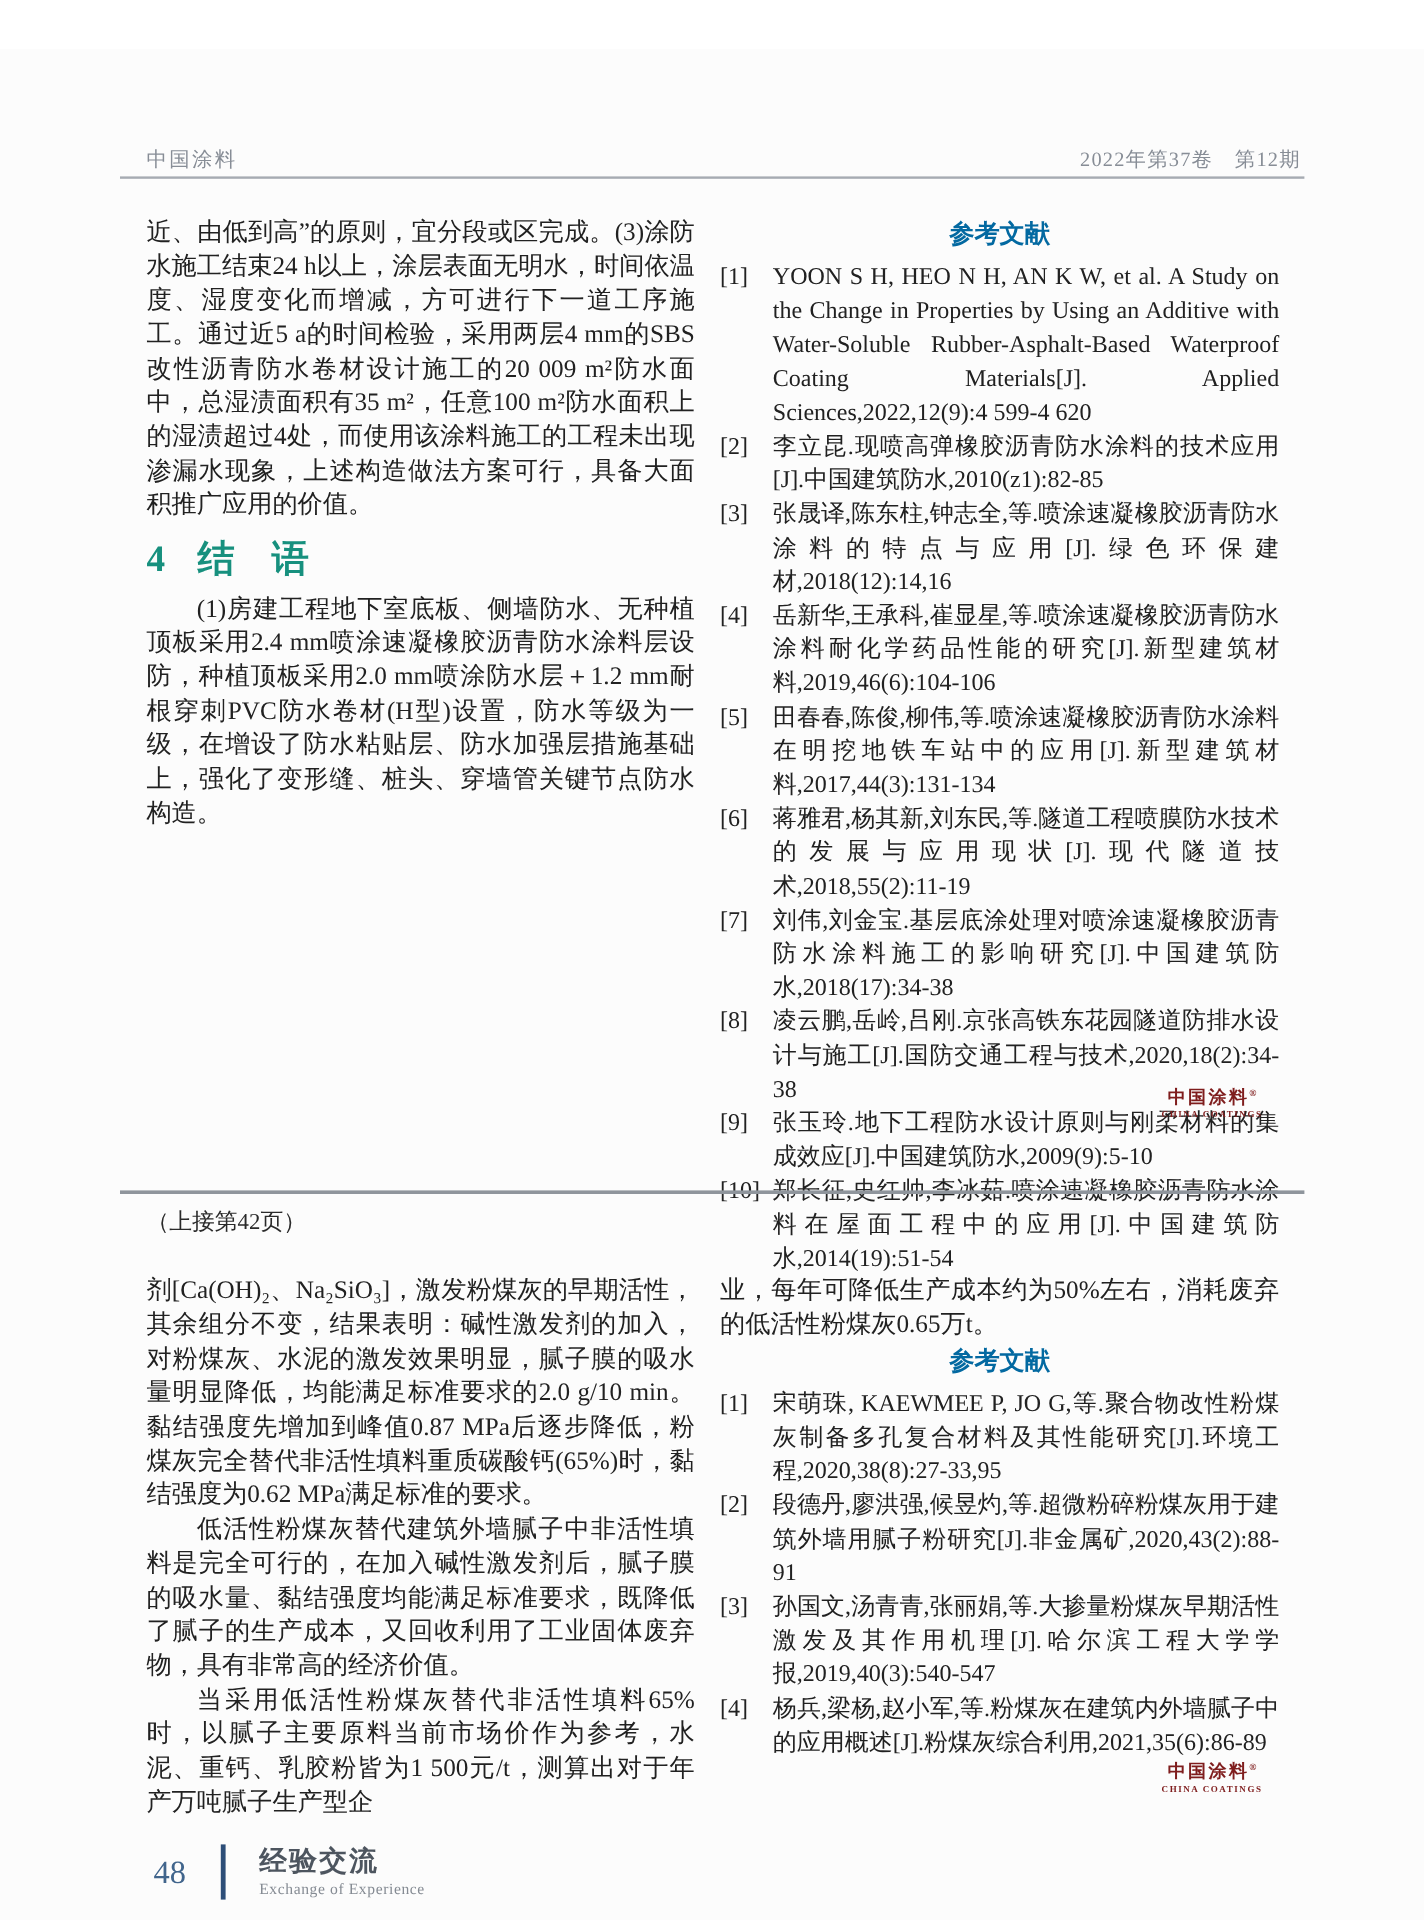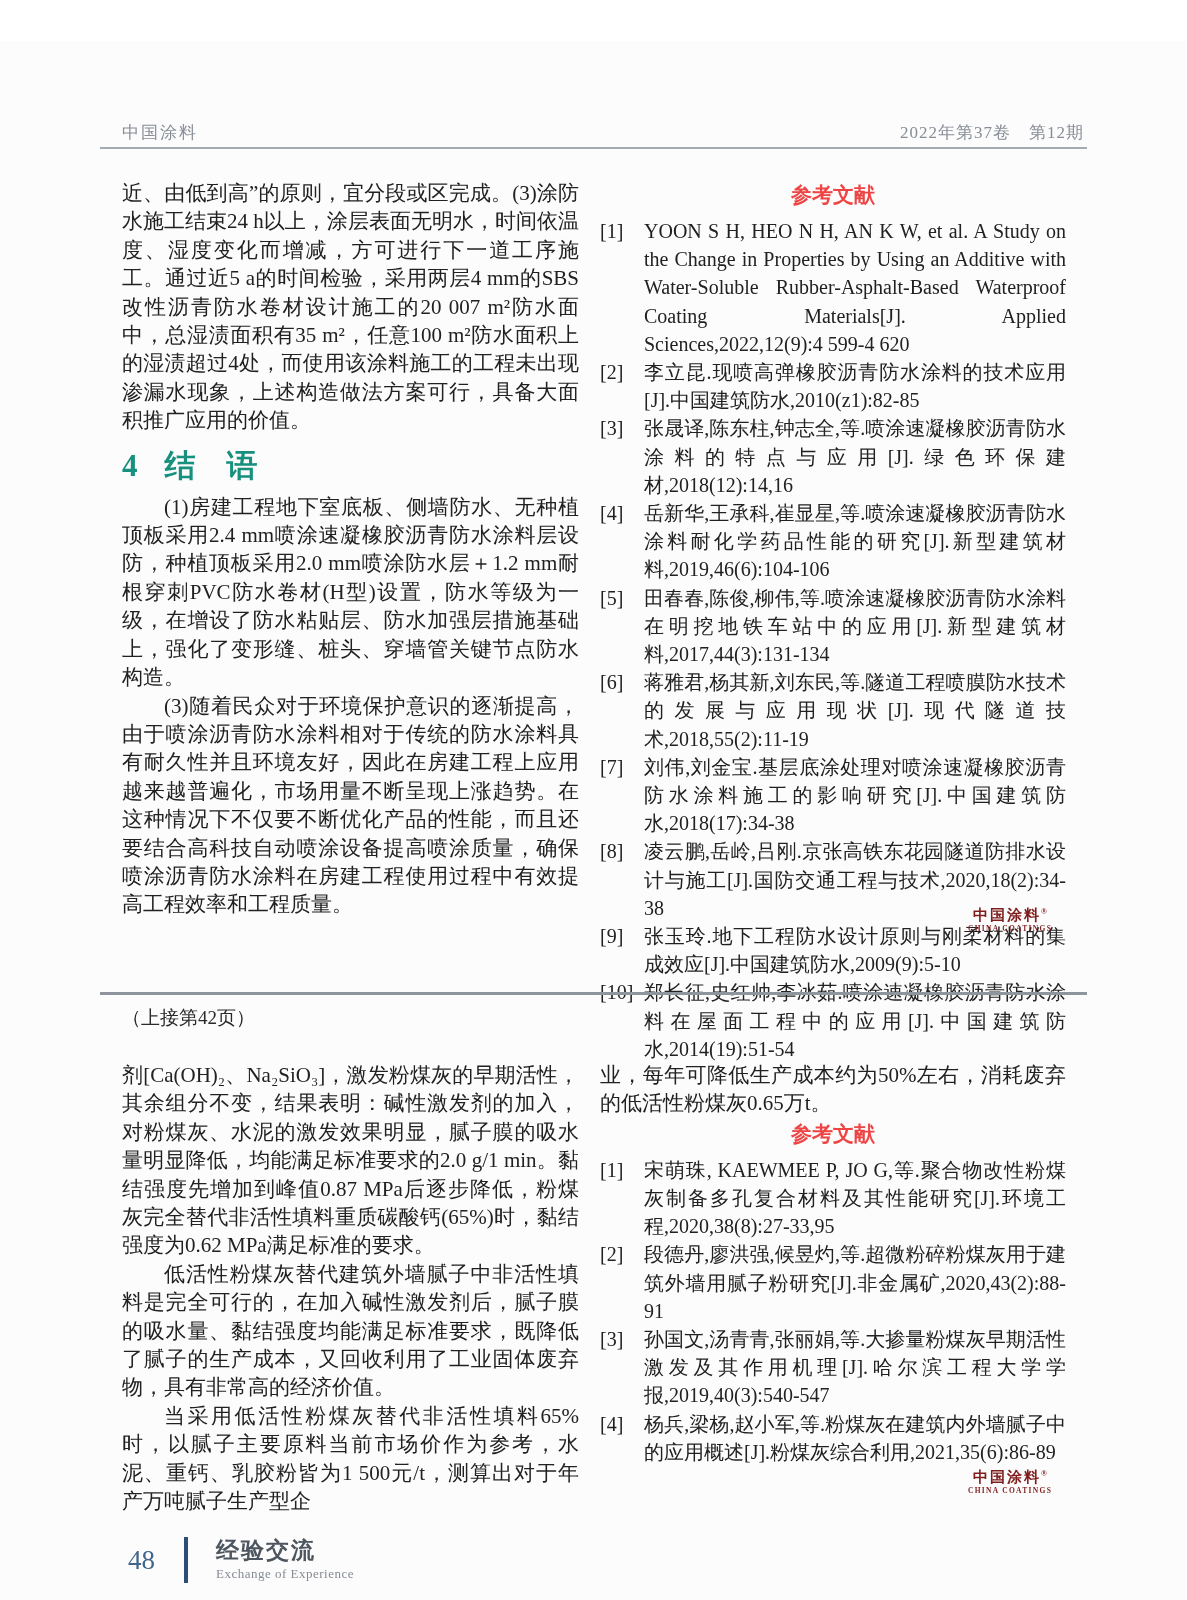--- a/index.html
+++ b/index.html
@@ -20,21 +20,21 @@
   .col-bl{left:122px;top:1020px;width:457px;}
   .col-br{left:600px;top:1020px;width:466px;}
   .body{margin:0;font-size:21px;line-height:28.4px;text-align:justify;}
   .indent{text-indent:2em;}
   
   .sec-heading{margin:16px 0 12px 0;font-size:31px;line-height:30px;
                color:#17907e;font-weight:bold;}
   .sec-num{margin-right:27px;}
   
   .ref-title{margin:2px 0 8px 0;font-size:21px;line-height:28px;
-             text-align:center;font-weight:bold;color:#ef4444;}
+             text-align:center;font-weight:bold;color:#0369a1;}
   .ref-item{display:flex;font-size:20px;line-height:28.2px;}
   .ref-label{flex:0 0 44px;}
   .ref-text{flex:1;text-align:justify;}
   
   .mid-rule{position:absolute;left:100px;width:987px;top:951px;height:2.5px;background:#8f959c;}
   .cont-note{position:absolute;left:122px;top:964px;font-size:19px;color:#2a2a2a;}
   
   .logo{position:absolute;text-align:center;color:#7f1d1d;line-height:1.1;}
   .logo-1{left:968px;top:866px;}
   .logo-2{left:968px;top:1428px;}
@@ -53,24 +53,23 @@
 
 <div class="page">
 
   <div class="hdr">
     <span class="hdr-journal">中国涂料</span>
     <span class="hdr-issue">2022年第37卷　第12期</span>
   </div>
   <div class="hdr-rule"></div>
 
   <section class="col col-tl">
-    <p class="body">近、由低到高”的原则，宜分段或区完成。(3)涂防水施工结束24 h以上，涂层表面无明水，时间依温度、湿度变化而增减，方可进行下一道工序施工。通过近5 a的时间检验，采用两层4 mm的SBS改性沥青防水卷材设计施工的20 007 m²防水面中，总湿渍面积有35 m²，任意100 m²防水面积上的湿渍超过4处，而使用该涂料施工的工程未出现渗漏水现象，上述构造做法方案可行，具备大面积推广应用的价值。</p>
+    <p class="body">近、由低到高”的原则，宜分段或区完成。(3)涂防水施工结束24 h以上，涂层表面无明水，时间依温度、湿度变化而增减，方可进行下一道工序施工。通过近5 a的时间检验，采用两层4 mm的SBS改性沥青防水卷材设计施工的20 009 m²防水面中，总湿渍面积有35 m²，任意100 m²防水面积上的湿渍超过4处，而使用该涂料施工的工程未出现渗漏水现象，上述构造做法方案可行，具备大面积推广应用的价值。</p>
     <h2 class="sec-heading"><span class="sec-num">4</span><span class="sec-title">结　语</span></h2>
     <p class="body indent">(1)房建工程地下室底板、侧墙防水、无种植顶板采用2.4 mm喷涂速凝橡胶沥青防水涂料层设防，种植顶板采用2.0 mm喷涂防水层＋1.2 mm耐根穿刺PVC防水卷材(H型)设置，防水等级为一级，在增设了防水粘贴层、防水加强层措施基础上，强化了变形缝、桩头、穿墙管关键节点防水构造。</p>
-    <p class="body indent">(3)随着民众对于环境保护意识的逐渐提高，由于喷涂沥青防水涂料相对于传统的防水涂料具有耐久性并且环境友好，因此在房建工程上应用越来越普遍化，市场用量不断呈现上涨趋势。在这种情况下不仅要不断优化产品的性能，而且还要结合高科技自动喷涂设备提高喷涂质量，确保喷涂沥青防水涂料在房建工程使用过程中有效提高工程效率和工程质量。</p>
   </section>
 
   <section class="col col-tr">
     <h3 class="ref-title">参考文献</h3>
     <div class="ref-list">
         <div class="ref-item">
         <span class="ref-label">[1]</span>
         <span class="ref-text">YOON S H, HEO N H, AN K W, et al. A Study on the Change in Properties by Using an Additive with Water-Soluble Rubber-Asphalt-Based Waterproof Coating Materials[J]. Applied Sciences,2022,12(9):4 599-4 620</span>
       </div>
         <div class="ref-item">
@@ -114,21 +113,21 @@
 
   <div class="logo logo-1">
     <div class="logo-cn"><span>中国涂料</span><span class="logo-reg">®</span></div>
     <div class="logo-en">CHINA COATINGS</div>
   </div>
 
   <div class="mid-rule"></div>
   <div class="cont-note">（上接第42页）</div>
 
   <section class="col col-bl">
-    <p class="body">剂[Ca(OH)₂、Na₂SiO₃]，激发粉煤灰的早期活性，其余组分不变，结果表明：碱性激发剂的加入，对粉煤灰、水泥的激发效果明显，腻子膜的吸水量明显降低，均能满足标准要求的2.0 g/1 min。黏结强度先增加到峰值0.87 MPa后逐步降低，粉煤灰完全替代非活性填料重质碳酸钙(65%)时，黏结强度为0.62 MPa满足标准的要求。</p>
+    <p class="body">剂[Ca(OH)₂、Na₂SiO₃]，激发粉煤灰的早期活性，其余组分不变，结果表明：碱性激发剂的加入，对粉煤灰、水泥的激发效果明显，腻子膜的吸水量明显降低，均能满足标准要求的2.0 g/10 min。黏结强度先增加到峰值0.87 MPa后逐步降低，粉煤灰完全替代非活性填料重质碳酸钙(65%)时，黏结强度为0.62 MPa满足标准的要求。</p>
     <p class="body indent">低活性粉煤灰替代建筑外墙腻子中非活性填料是完全可行的，在加入碱性激发剂后，腻子膜的吸水量、黏结强度均能满足标准要求，既降低了腻子的生产成本，又回收利用了工业固体废弃物，具有非常高的经济价值。</p>
     <p class="body indent">当采用低活性粉煤灰替代非活性填料65%时，以腻子主要原料当前市场价作为参考，水泥、重钙、乳胶粉皆为1 500元/t，测算出对于年产万吨腻子生产型企</p>
   </section>
 
   <section class="col col-br">
     <p class="body">业，每年可降低生产成本约为50%左右，消耗废弃的低活性粉煤灰0.65万t。</p>
     <h3 class="ref-title">参考文献</h3>
     <div class="ref-list">
         <div class="ref-item">
         <span class="ref-label">[1]</span>

